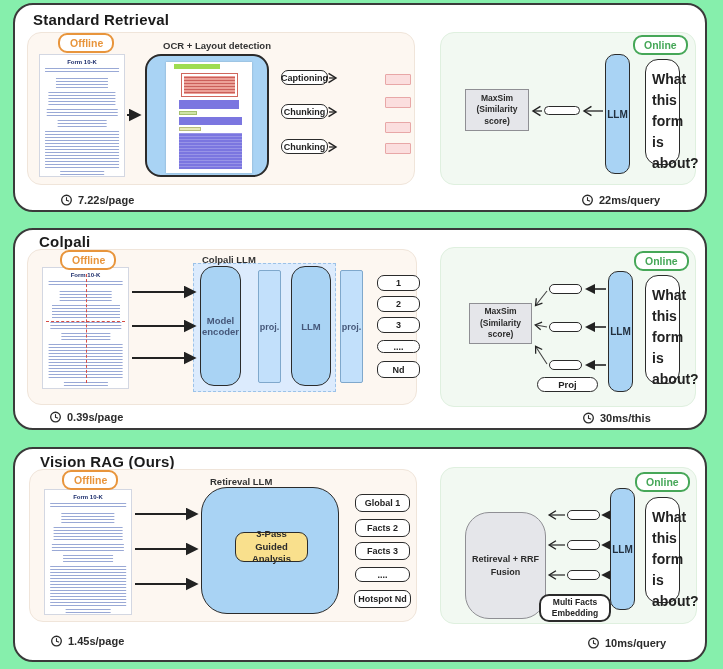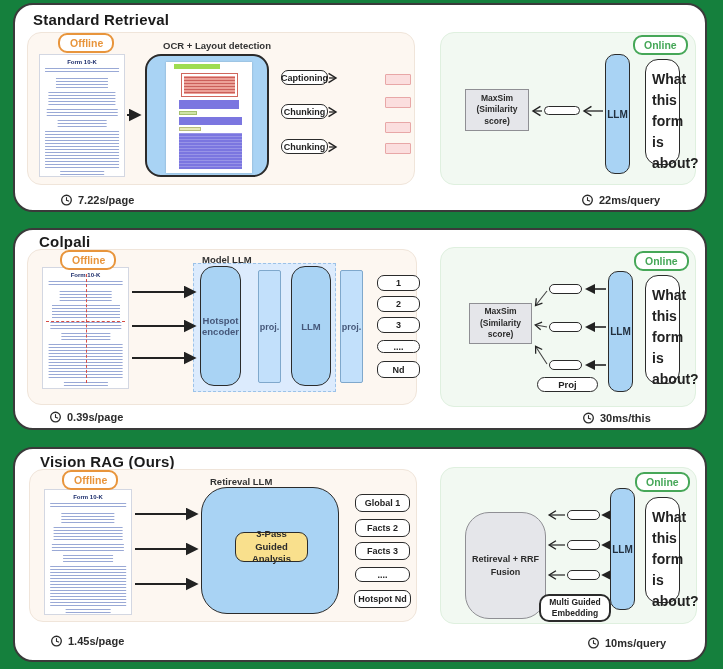--- a/index.html
+++ b/index.html
@@ -1,17 +1,17 @@
 <!DOCTYPE html>
 <html style="--orange: #e8953c; --green: #46a758; --blue-box: #a9d3f4; --blue-light: #c2e0fb; --blue-container-bg: #dcebfd; --blue-container-border: #9cc2e8; --yellow: #f9e08d; --gray-box: #e5e6ea; --gray-border: #8f8f94; --pink-fill: #fbdede; --pink-border: #e8a7a7; --offline-bg: #fdf7f1; --offline-border: #f0e5da; --online-bg: #f2f9f2; --online-border: #dff0df; --page-green: #9edc50; --page-red-fill: #eca198; --page-purple: #7b76e0;"><head>
 <meta charset="utf-8">
 <style>
   html,body{margin:0;padding:0;background:#fff;}
   body{font-family:"Liberation Sans","DejaVu Sans",sans-serif;color:#222;}
-  .canvas{position:relative;width:723px;height:669px;background:#15803d;overflow:hidden;}
+  .canvas{position:relative;width:723px;height:669px;background:#86efac;overflow:hidden;}
   .panel{position:absolute;background:#fff;border:2px solid #3a3a3a;border-radius:20px;box-sizing:border-box;}
   .ptitle{position:absolute;font-size:15px;font-weight:700;color:#1b1b1b;letter-spacing:.2px;}
   .sub{position:absolute;border-radius:14px;box-sizing:border-box;}
   .sub.off{background:var(--offline-bg);border:1px solid var(--offline-border);}
   .sub.on{background:var(--online-bg);border:1px solid var(--online-border);}
   .badge{position:absolute;background:#fff;border-radius:9px;font-size:10.5px;font-weight:700;
          padding:1px 9px;line-height:14px;z-index:4;}
   .badge.off{border:2px solid var(--orange);color:var(--orange);padding-left:10px;}
   .badge.on{border:2px solid var(--green);color:var(--green);}
   .clockrow{position:absolute;display:flex;align-items:center;gap:5px;font-size:11px;font-weight:700;color:#2b2b2b;z-index:4;}
@@ -162,24 +162,24 @@
       <div class="dl" style="top:23px;width:62%;height:10px"></div>
       <div class="dl" style="top:37px;width:80%;height:13px"></div>
       <div class="dl" style="top:54px;width:84%;height:8px"></div>
       <div class="dl" style="top:65px;width:58%;height:7px"></div>
       <div class="dl" style="top:76px;width:88%;height:36px"></div>
       <div class="dl" style="top:114px;width:52%;height:4px"></div>
       <div class="vdash"></div>
       <div class="hdash"></div>
     </div>
 
-    <div class="lbl" style="left:187px;top:24px;width:60px;text-align:left">Model LLM</div>
+    <div class="lbl" style="left:187px;top:24px;width:60px;text-align:left">Colpali LLM</div>
     <div class="dashwrap" style="left:178px;top:33px;width:143px;height:129px"></div>
 
-    <div class="block" style="left:185px;top:36px;width:41px;height:120px">Hotspot encoder</div>
+    <div class="block" style="left:185px;top:36px;width:41px;height:120px">Model encoder</div>
     <div class="projv" style="left:243px;top:40px;width:23px;height:113px">proj.</div>
     <div class="block" style="left:276px;top:36px;width:40px;height:120px">LLM</div>
     <div class="projv" style="left:325px;top:40px;width:23px;height:113px">proj.</div>
 
     <div class="outbox" style="left:362px;top:45px;width:43px;height:16px">1</div>
     <div class="outbox" style="left:362px;top:66px;width:43px;height:16px">2</div>
     <div class="outbox" style="left:362px;top:87px;width:43px;height:16px">3</div>
     <div class="outbox" style="left:362px;top:110px;width:43px;height:13px">....</div>
     <div class="outbox" style="left:362px;top:131px;width:43px;height:17px">Nd</div>
 
@@ -246,21 +246,21 @@
     <div class="outbox" style="left:340px;top:45px;width:55px;height:18px">Global 1</div>
     <div class="outbox" style="left:340px;top:70px;width:55px;height:18px">Facts 2</div>
     <div class="outbox" style="left:340px;top:93px;width:55px;height:18px">Facts 3</div>
     <div class="outbox" style="left:340px;top:118px;width:55px;height:15px">....</div>
     <div class="outbox" style="left:339px;top:141px;width:57px;height:18px">Hotspot Nd</div>
 
     <div class="grayb roundgray" style="left:450px;top:43px;width:81px;height:107px">Retireval + RRF Fusion</div>
     <div class="capsule" style="left:552px;top:61px;width:33px;height:10px"></div>
     <div class="capsule" style="left:552px;top:91px;width:33px;height:10px"></div>
     <div class="capsule" style="left:552px;top:121px;width:33px;height:10px"></div>
-    <div class="mqe" style="left:524px;top:145px;width:72px;height:28px">Multi Guided Embedding</div>
+    <div class="mqe" style="left:524px;top:145px;width:72px;height:28px">Multi Facts Embedding</div>
     <div class="llmbar" style="left:595px;top:39px;width:25px;height:122px">LLM</div>
     <div class="query" style="left:630px;top:48px;width:35px;height:106px">What this form is about?</div>
 
     <div class="clockrow" style="left:35px;top:185px">
       <svg class="clockicon" width="13" height="13" viewBox="0 0 14 14">
           <circle cx="7" cy="7.6" r="5.2" fill="none" stroke="#2b2b2b" stroke-width="1.4"></circle>
           <path d="M7 4.8 V7.9 L9.3 8.7" fill="none" stroke="#2b2b2b" stroke-width="1.2" stroke-linecap="round"></path>
         </svg>
       <span>1.45s/page</span>
     </div>

